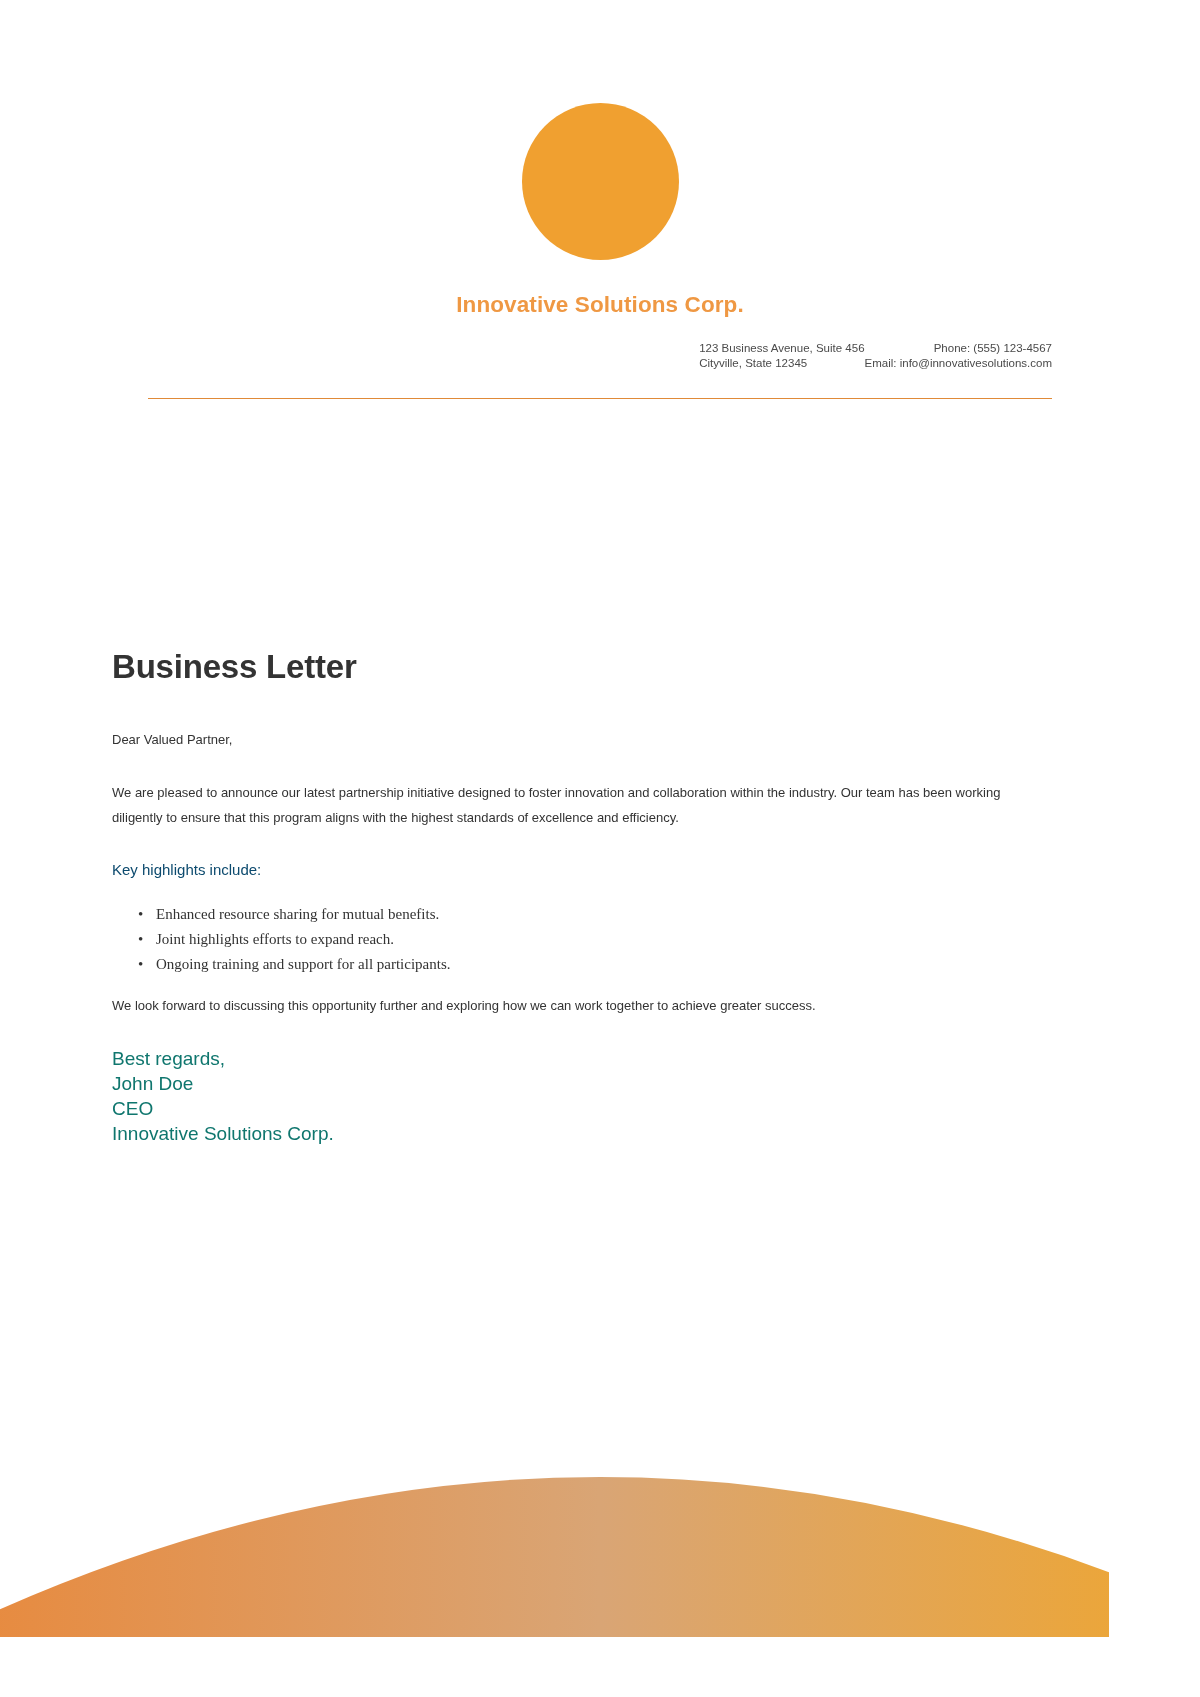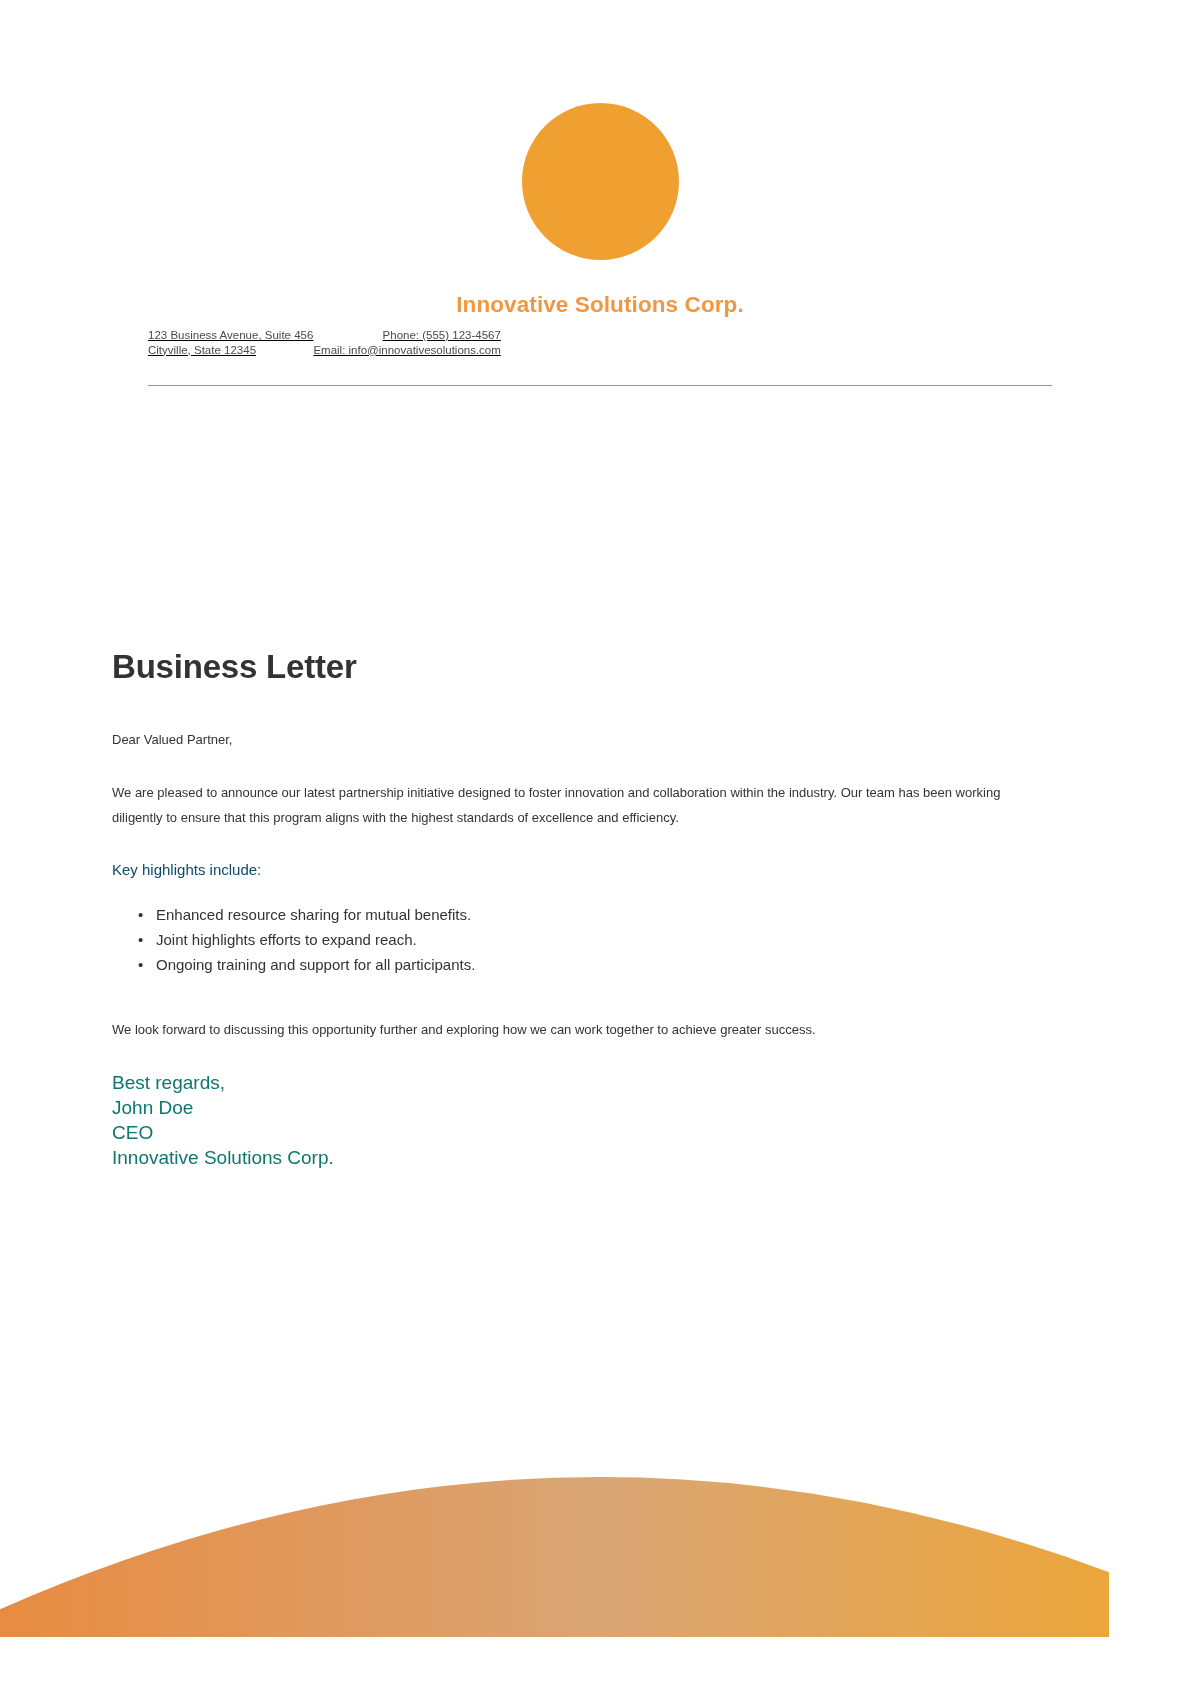--- a/index.html
+++ b/index.html
@@ -45,25 +45,24 @@
     margin-top: 32px;
     text-align: center;
     font-size: 22.5px;
     font-weight: bold;
     color: #ef9843;
     letter-spacing: 0.1px;
   }
 
   .contact-row {
     display: flex;
-    justify-content: flex-start;
+    justify-content: flex-end;
     align-items: flex-start;
-    margin: 10px auto 0 auto;
+    margin: 23px auto 0 auto;
     width: 904px;
-    text-decoration: underline;
   }
 
   .addr-block,
   .contact-block {
     font-size: 11.5px;
     line-height: 14.5px;
     color: #4a4a4a;
   }
 
   .contact-block {
@@ -109,23 +108,24 @@
   }
 
   .lead-in {
     font-size: 15px;
     line-height: 24px;
     margin: 12px 0 20px 0;
     color: #0c4a6e;
   }
 
   .highlights {
-    margin: 0 0 40px 0;
+    margin: 0 0 16px 0;
     padding-left: 44px;
     list-style: none;
+    font-family: Liberation Serif, serif;
   }
 
   .highlights li {
     position: relative;
     font-size: 15px;
     line-height: 25px;
     color: #333333;
   }
 
   .highlights li::before {

